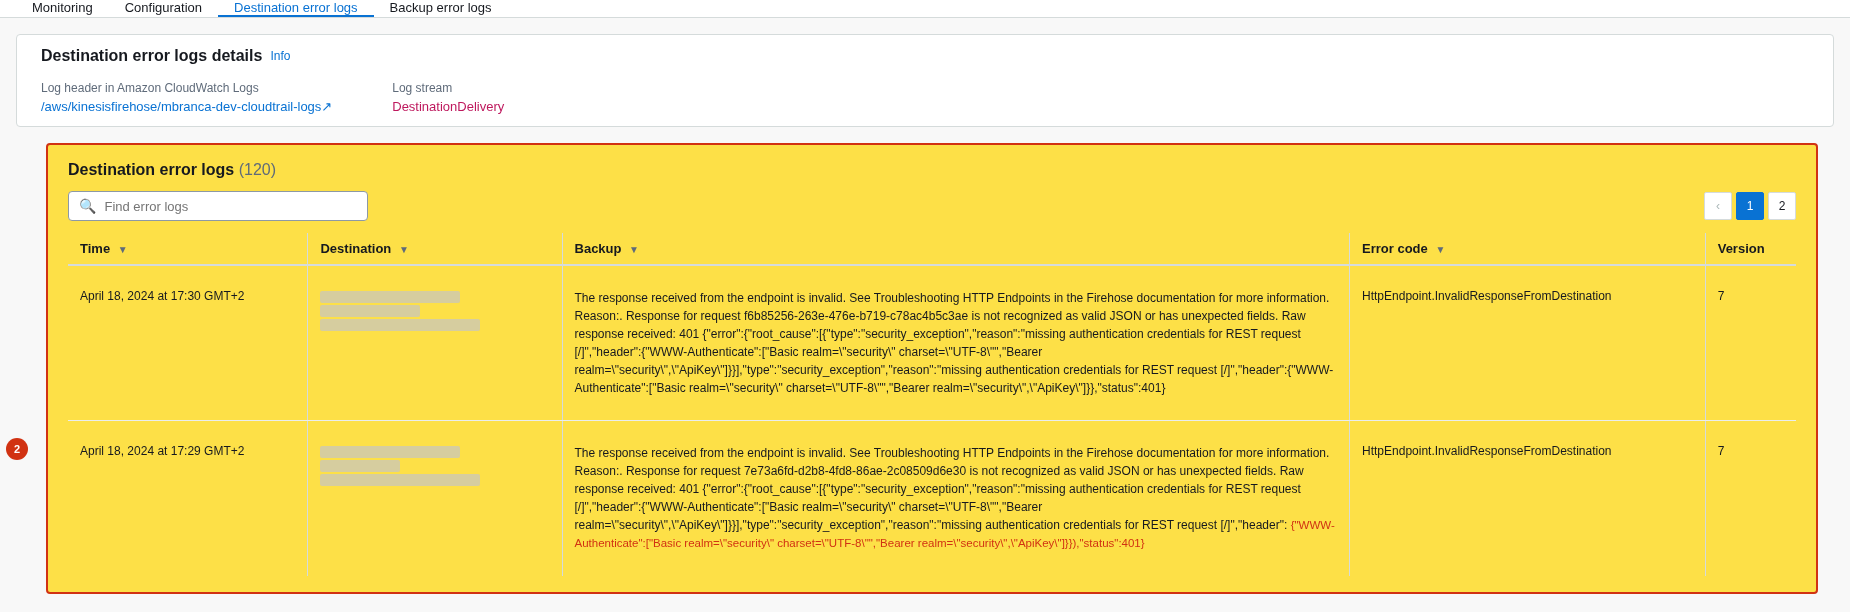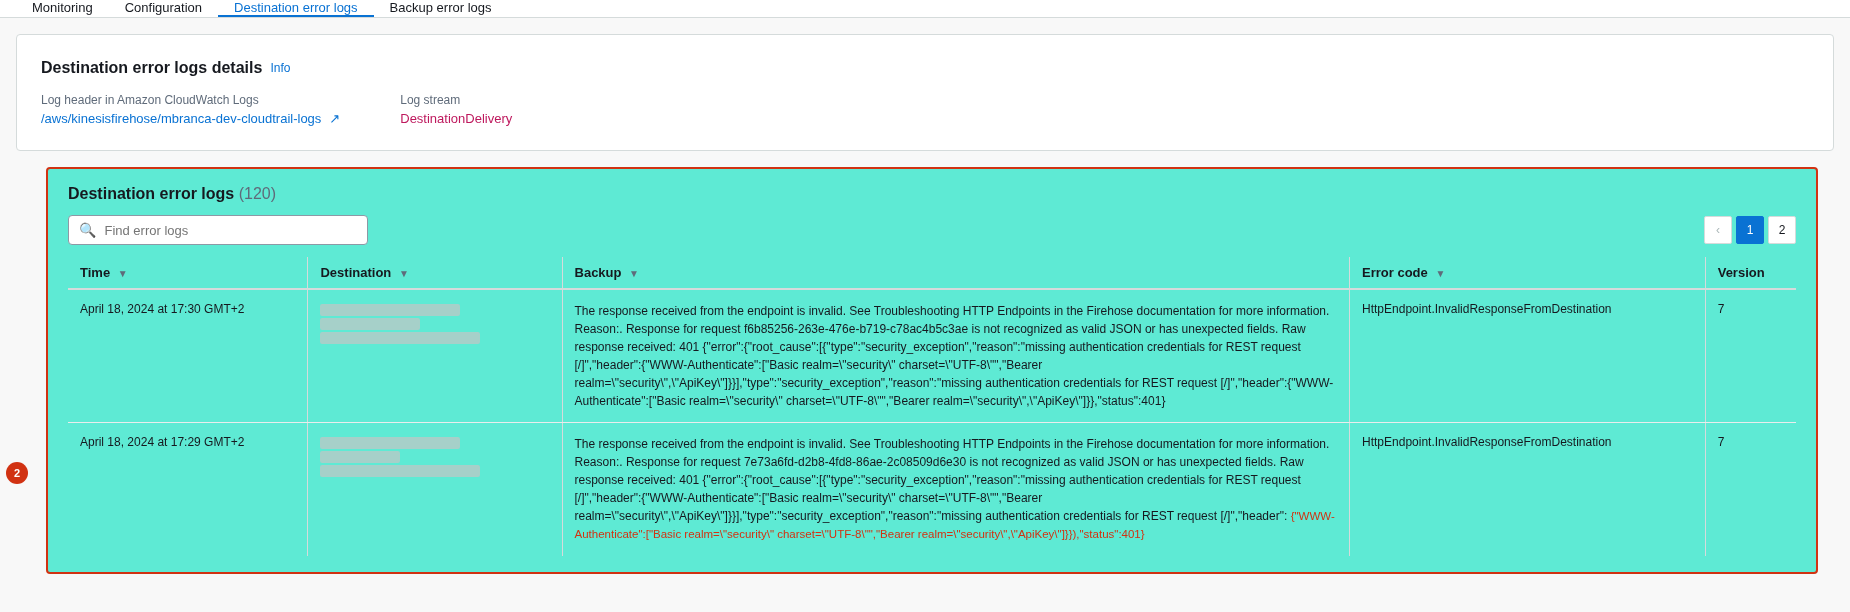--- a/index.html
+++ b/index.html
@@ -25,21 +25,21 @@
     }
     .tab.active {
       color: #0972d3;
       border-bottom: 2px solid #0972d3;
       font-weight: 500;
     }
     .details-section {
       background: #fff;
       border: 1px solid #d5dbdb;
       margin: 16px;
-      padding: 24px 24px;
+      padding: 12px 24px;
       border-radius: 4px;
     }
     .details-title {
       font-size: 16px;
       font-weight: 700;
       margin-bottom: 16px;
       display: flex;
       align-items: center;
       gap: 8px;
     }
@@ -60,28 +60,28 @@
     }
     .details-label {
       font-size: 12px;
       color: #5f6b7a;
     }
     .details-link {
       color: #0972d3;
       text-decoration: none;
       font-size: 13px;
       display: flex;
-      gap: 8px;
+      gap: 0;
     }
     .details-value {
       font-size: 13px;
       color: #be185d;
     }
     .error-logs-section {
-      background: #5eead4;
+      background: #fde047;
       border: 2px solid #d13212;
       margin: 4px 16px 16px 16px;
       border-radius: 4px;
       padding: 16px 20px;
     }
     .section-title {
       font-size: 16px;
       font-weight: 700;
       margin-bottom: 12px;
     }
@@ -164,21 +164,21 @@
     .sort-icon {
       display: inline-block;
       margin-left: 4px;
       color: #5f6b7a;
       font-size: 10px;
     }
     .col-sep {
       border-right: 1px solid #d5dbdb;
     }
     .table td {
-      padding: 12px 12px;
+      padding: 23px 12px;
       vertical-align: top;
       border-bottom: 1px solid #eaeded;
       font-size: 12px;
       color: #16191f;
     }
     .table tr:last-child td {
       border-bottom: none;
     }
     .time-cell {
       min-width: 180px;

